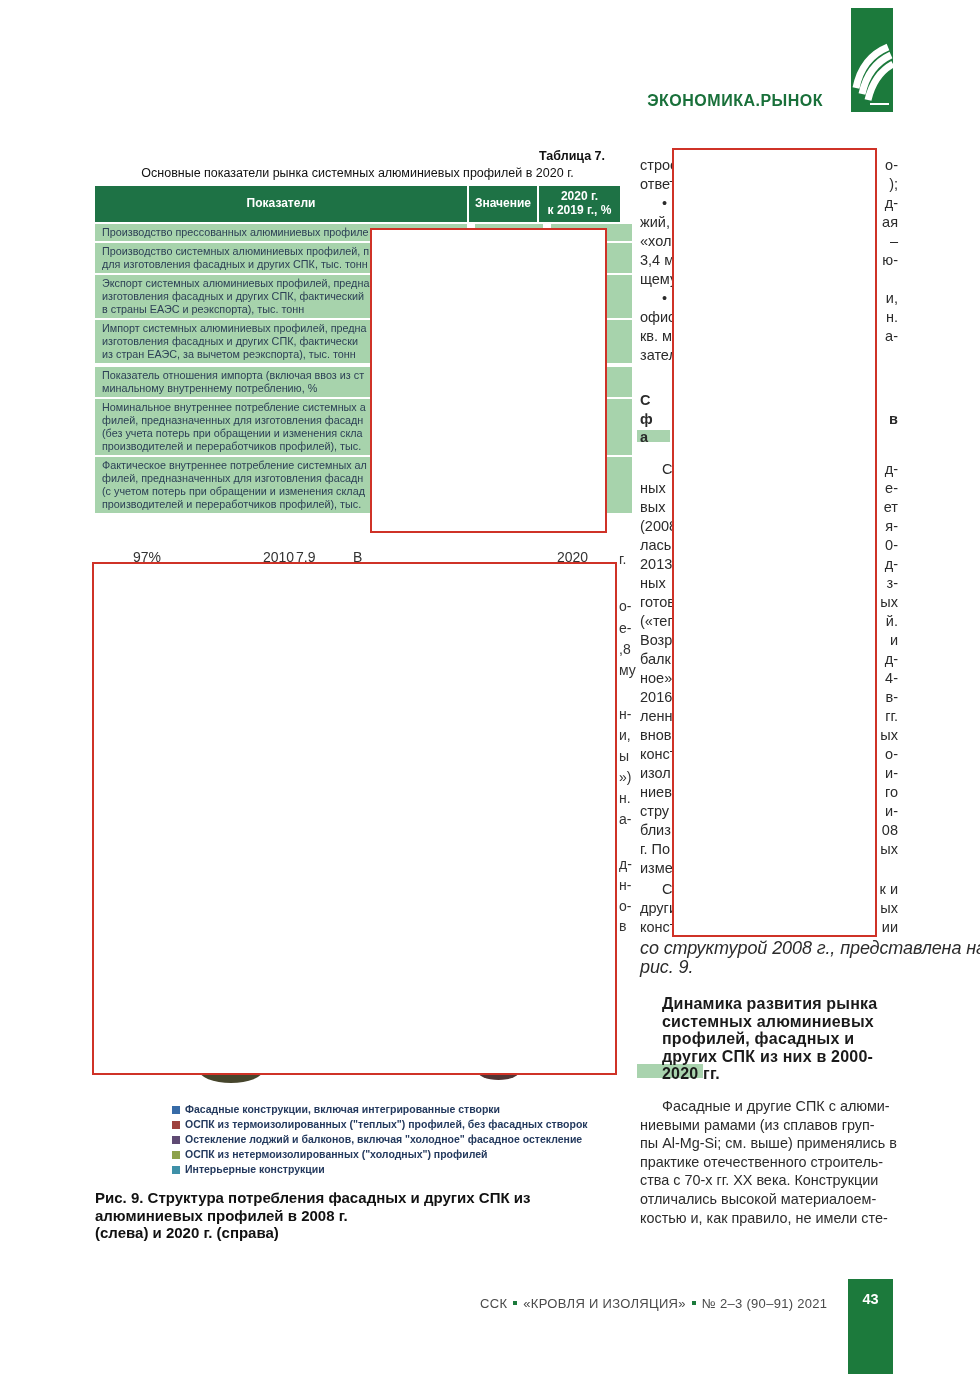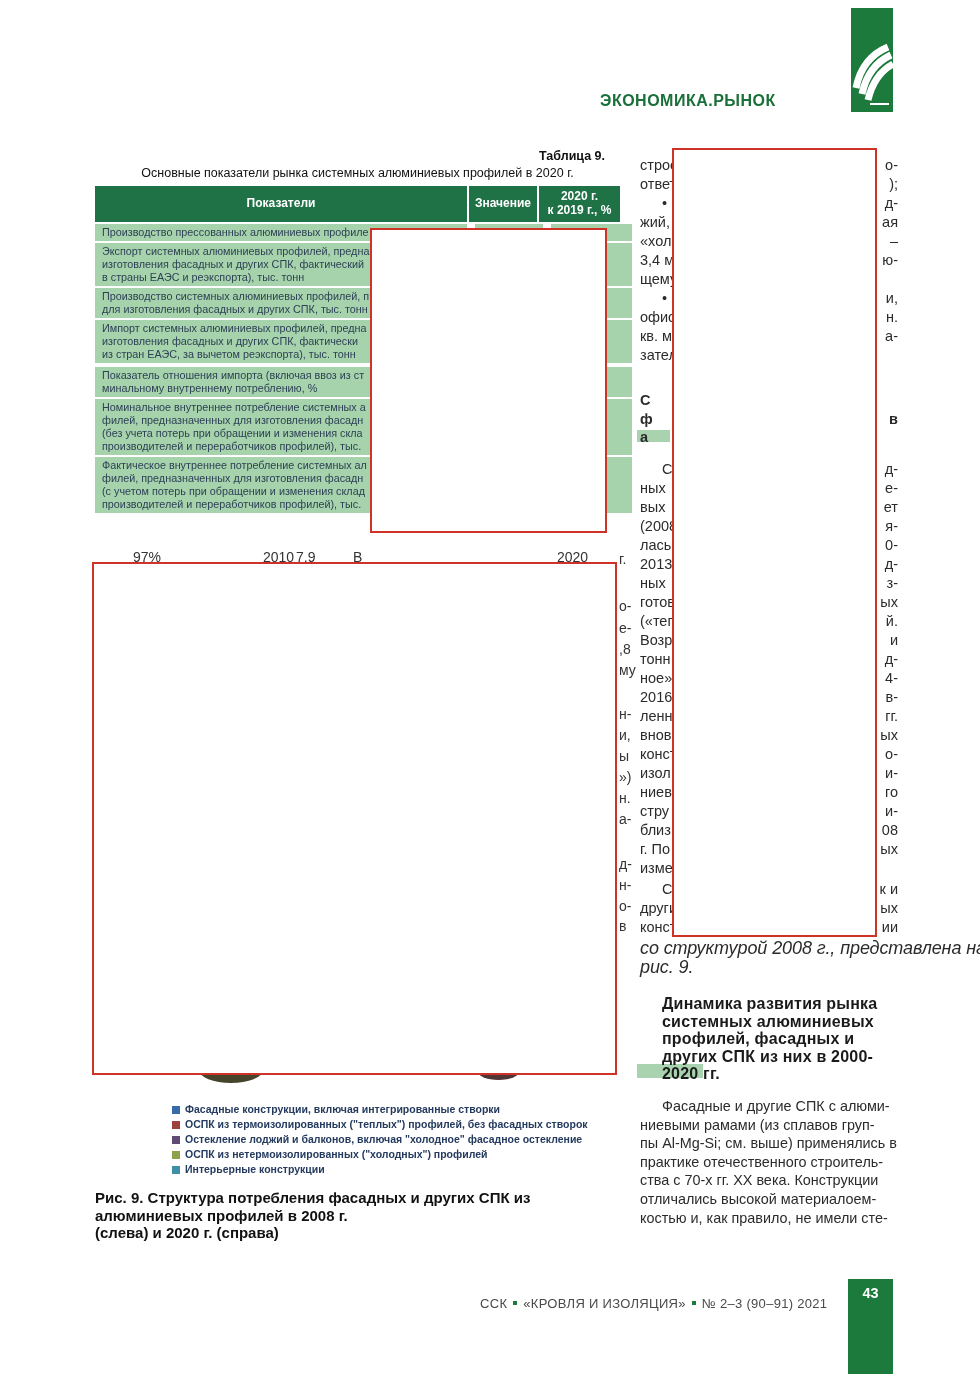--- a/index.html
+++ b/index.html
@@ -1,20 +1,20 @@
 <!DOCTYPE html>
 <html><head>
 <meta charset="utf-8">
 <style>
   html,body{margin:0;padding:0;background:#e8e8e8;}
   .page{position:relative;width:980px;height:1385px;background:#ffffff;overflow:hidden;
         font-family:"Liberation Sans", sans-serif;color:#222;}
 
   
-  .section-label{position:absolute;top:92px;left:600px;width:223px;
+  .section-label{position:absolute;top:92px;left:600px;width:223px;text-align:right;
     font-size:16px;font-weight:bold;color:#19703a;letter-spacing:.5px;}
   .logo{position:absolute;left:851px;top:8px;width:42px;height:104px;background:#1c7a3c;}
 
   
   .tbl-label{position:absolute;left:95px;top:149px;width:510px;text-align:right;
     font-size:12.5px;font-weight:bold;color:#111;}
   .tbl-title{position:absolute;left:95px;top:166px;width:525px;text-align:center;
     font-size:12.5px;font-weight:normal;color:#111;}
   .tbl{position:absolute;left:95px;top:186px;width:525px;}
   .tbl-head{display:grid;grid-template-columns:372px 68px 81px;gap:2px;height:36px;}
@@ -66,64 +66,64 @@
   .heading2 div{font-size:16px;font-weight:bold;line-height:17.6px;color:#1a1a1a;letter-spacing:.2px;white-space:nowrap;}
   .para{position:absolute;left:640px;top:1097px;width:262px;z-index:1;}
   .para div{font-size:14.4px;line-height:18.6px;color:#2b2b2b;white-space:nowrap;}
   .para div:first-child{text-indent:22px;}
 
   
   .footer{position:absolute;left:480px;top:1296px;width:343px;text-align:right;font-size:13px;
      color:#4a4a4a;letter-spacing:.3px;white-space:nowrap;}
   .footer .sq{display:inline-block;width:4px;height:4px;background:#1c7a3c;margin:0 6px;vertical-align:3px;}
   .pageno{position:absolute;left:848px;top:1279px;width:45px;height:95px;background:#1c7a3c;
-     color:#fff;font-weight:bold;font-size:14.5px;text-align:center;padding-top:6px;box-sizing:border-box;}
+     color:#fff;font-weight:bold;font-size:14.5px;text-align:center;padding-top:12px;box-sizing:border-box;}
 </style>
 </head>
 <body>
 
 <div class="page">
 
   <div class="section-label">ЭКОНОМИКА.РЫНОК</div>
 
   <div class="logo">
     <svg width="42" height="104" viewBox="0 0 42 104" xmlns="http://www.w3.org/2000/svg">
       <path d="M5 80 C9 60 20 46 37 39" stroke="#ffffff" stroke-width="7" fill="none"></path>
       <path d="M11 86 C15 67 25 54 40 47" stroke="#ffffff" stroke-width="7" fill="none"></path>
       <path d="M17 92 C21 75 29 63 42 56" stroke="#ffffff" stroke-width="7" fill="none"></path>
       <path d="M19 96 L38 96" stroke="#ffffff" stroke-width="2" fill="none"></path>
     </svg>
   </div>
 
-  <div class="tbl-label">Таблица 9.</div>
+  <div class="tbl-label">Таблица 7.</div>
   <div class="tbl-title">Основные показатели рынка системных алюминиевых профилей в 2020 г.</div>
 
   <div class="tbl">
     <div class="tbl-head">
       <div class="th">Показатели</div>
       <div class="th">Значение</div>
       <div class="th">2020 г.
 к 2019 г., %</div>
     </div>
     <div id="tbl-body">
         <div class="t-row">
           <div class="td c1">Производство прессованных алюминиевых профиле</div>
           <div class="td c2"></div>
           <div class="td c3"></div>
         </div>
         <div class="t-row">
+          <div class="td c1">Производство системных алюминиевых профилей, п
+для изготовления фасадных и других СПК, тыс. тонн</div>
+          <div class="td c2"></div>
+          <div class="td c3"></div>
+        </div>
+        <div class="t-row">
           <div class="td c1">Экспорт системных алюминиевых профилей, предна
 изготовления фасадных и других СПК, фактический
 в страны ЕАЭС и реэкспорта), тыс. тонн</div>
-          <div class="td c2"></div>
-          <div class="td c3"></div>
-        </div>
-        <div class="t-row">
-          <div class="td c1">Производство системных алюминиевых профилей, п
-для изготовления фасадных и других СПК, тыс. тонн</div>
           <div class="td c2"></div>
           <div class="td c3"></div>
         </div>
         <div class="t-row">
           <div class="td c1">Импорт системных алюминиевых профилей, предна
 изготовления фасадных и других СПК, фактически
 из стран ЕАЭС, за вычетом реэкспорта), тыс. тонн</div>
           <div class="td c2"></div>
           <div class="td c3"></div>
         </div>
@@ -291,21 +291,21 @@
       </div>
       <div class="rc-line" style="top: 613px;">
         <span class="rc-l">(«теп</span>
         <span class="rc-r">й.</span>
       </div>
       <div class="rc-line" style="top: 632px;">
         <span class="rc-l">Возр</span>
         <span class="rc-r">и</span>
       </div>
       <div class="rc-line" style="top: 651px;">
-        <span class="rc-l">тонн</span>
+        <span class="rc-l">балк</span>
         <span class="rc-r">д-</span>
       </div>
       <div class="rc-line" style="top: 670px;">
         <span class="rc-l">ное»</span>
         <span class="rc-r">4-</span>
       </div>
       <div class="rc-line" style="top: 689px;">
         <span class="rc-l">2016</span>
         <span class="rc-r">в-</span>
       </div>

